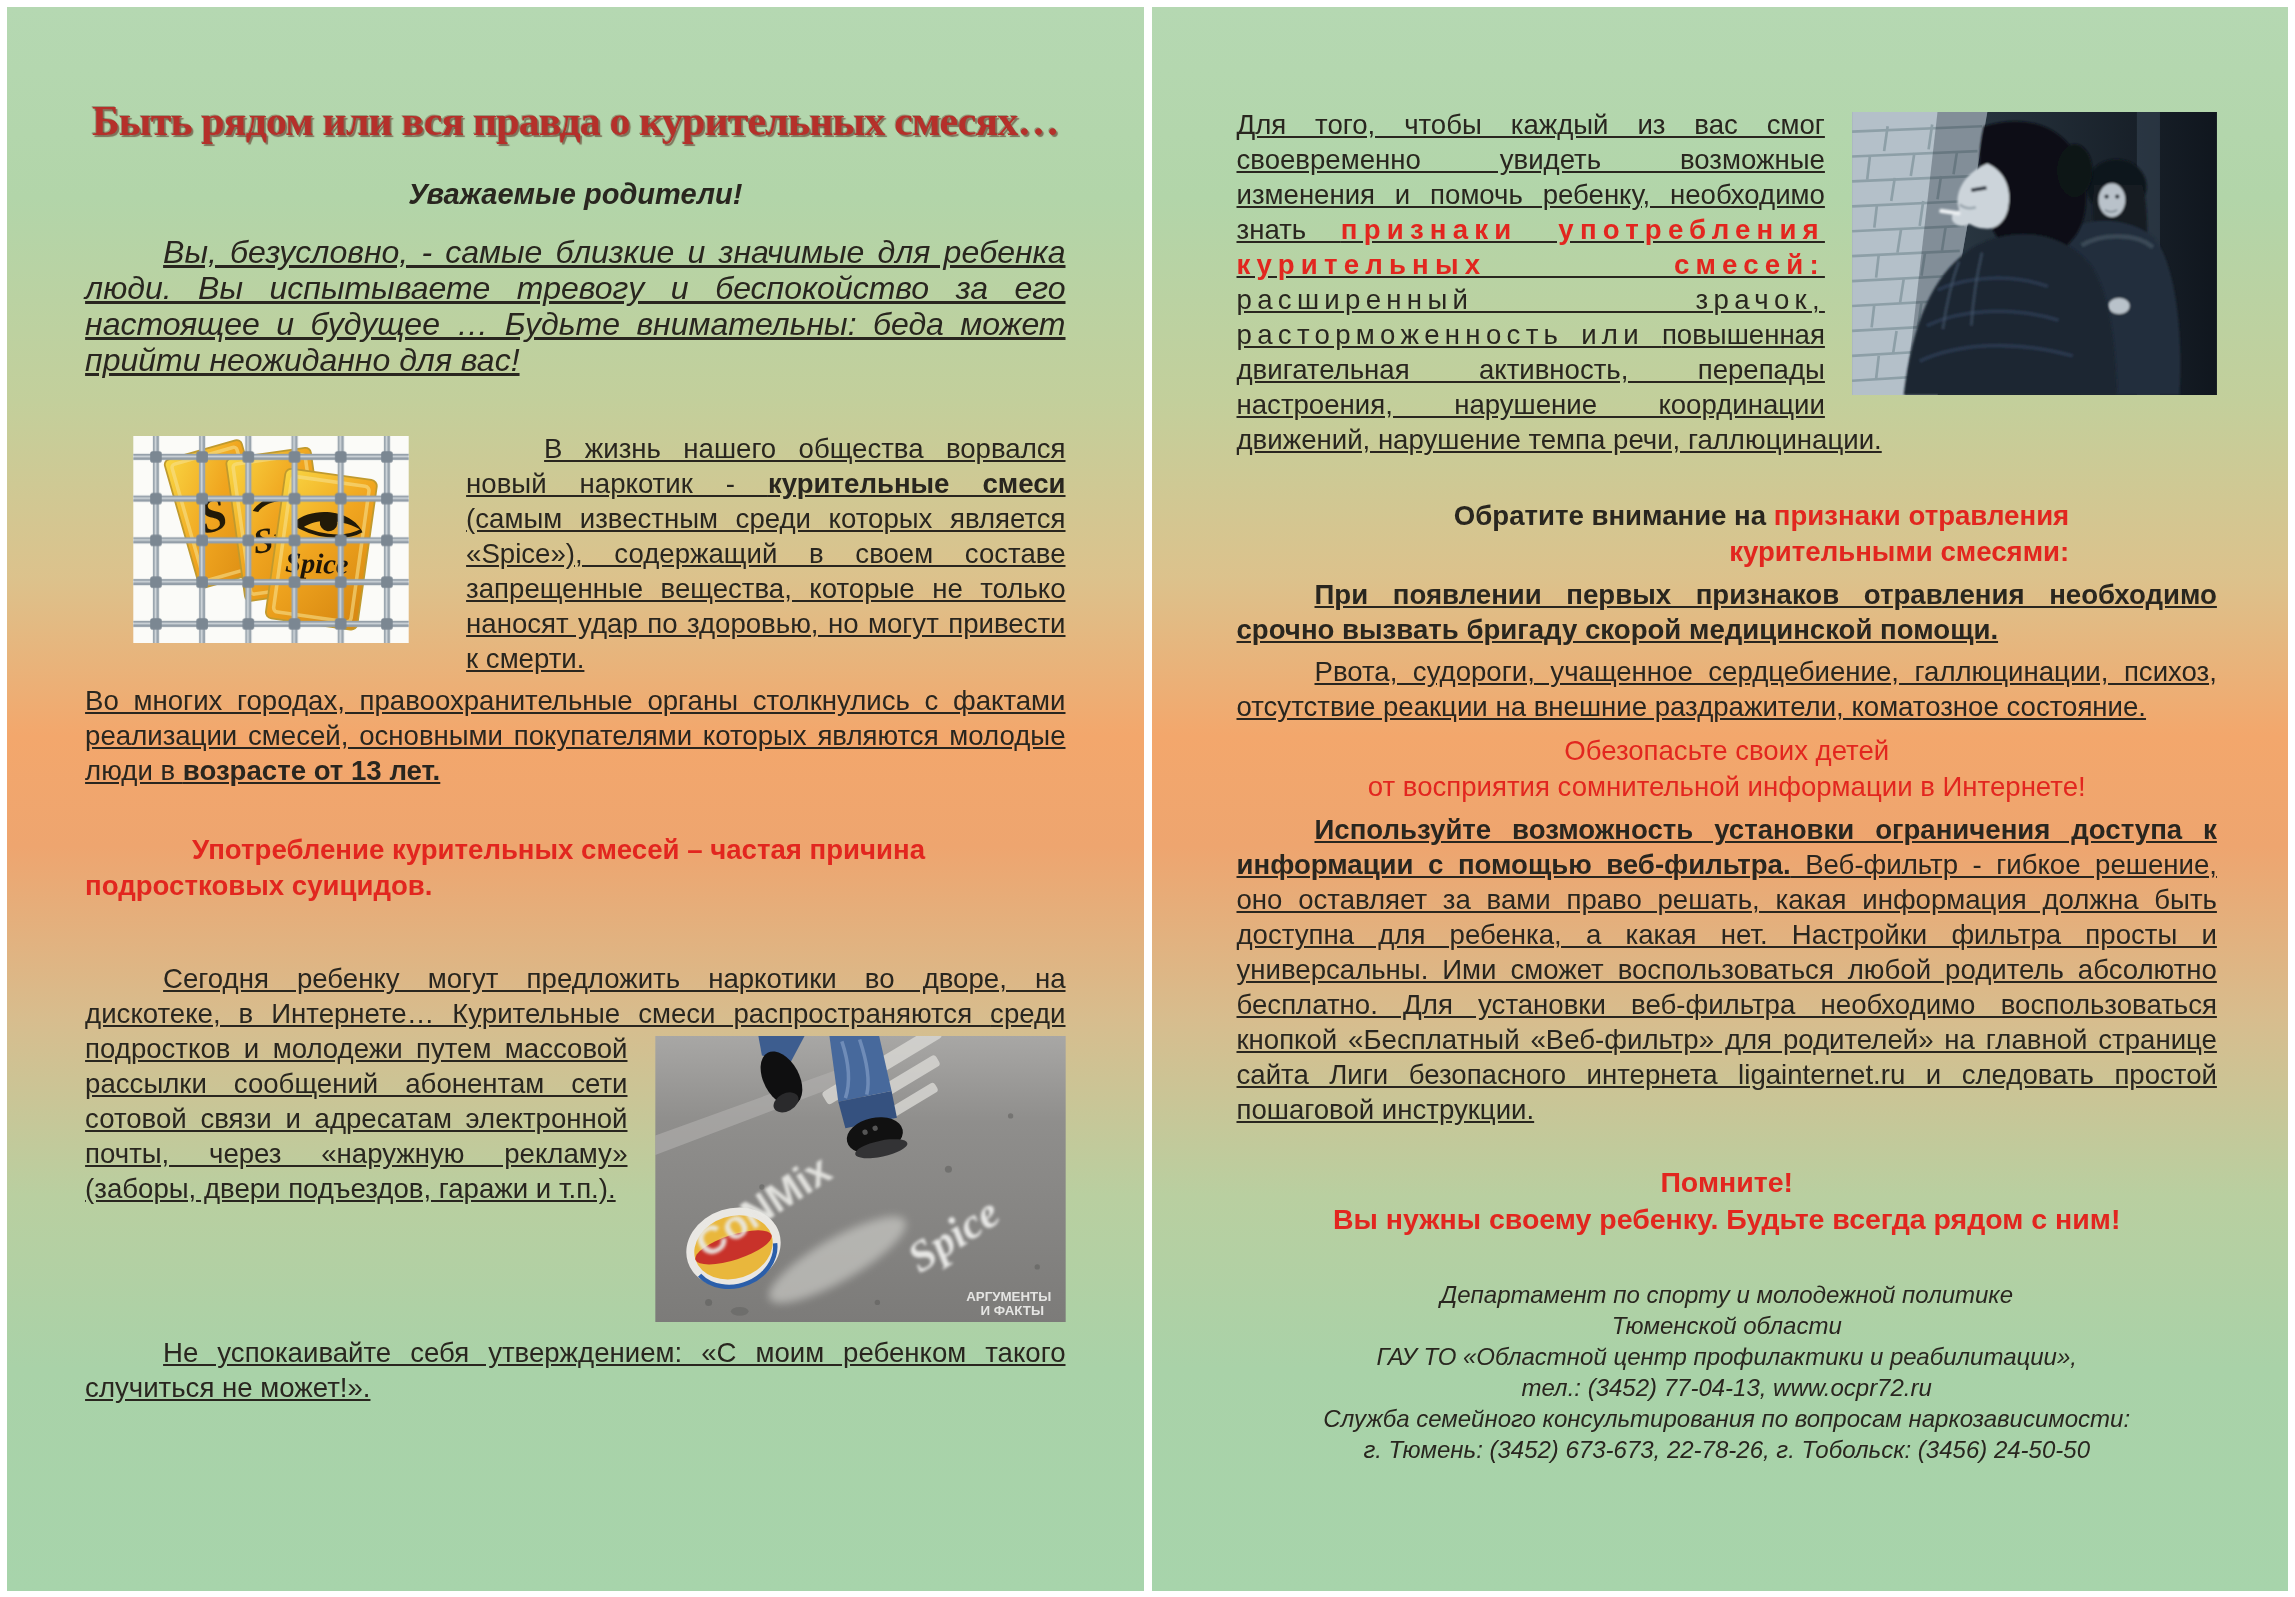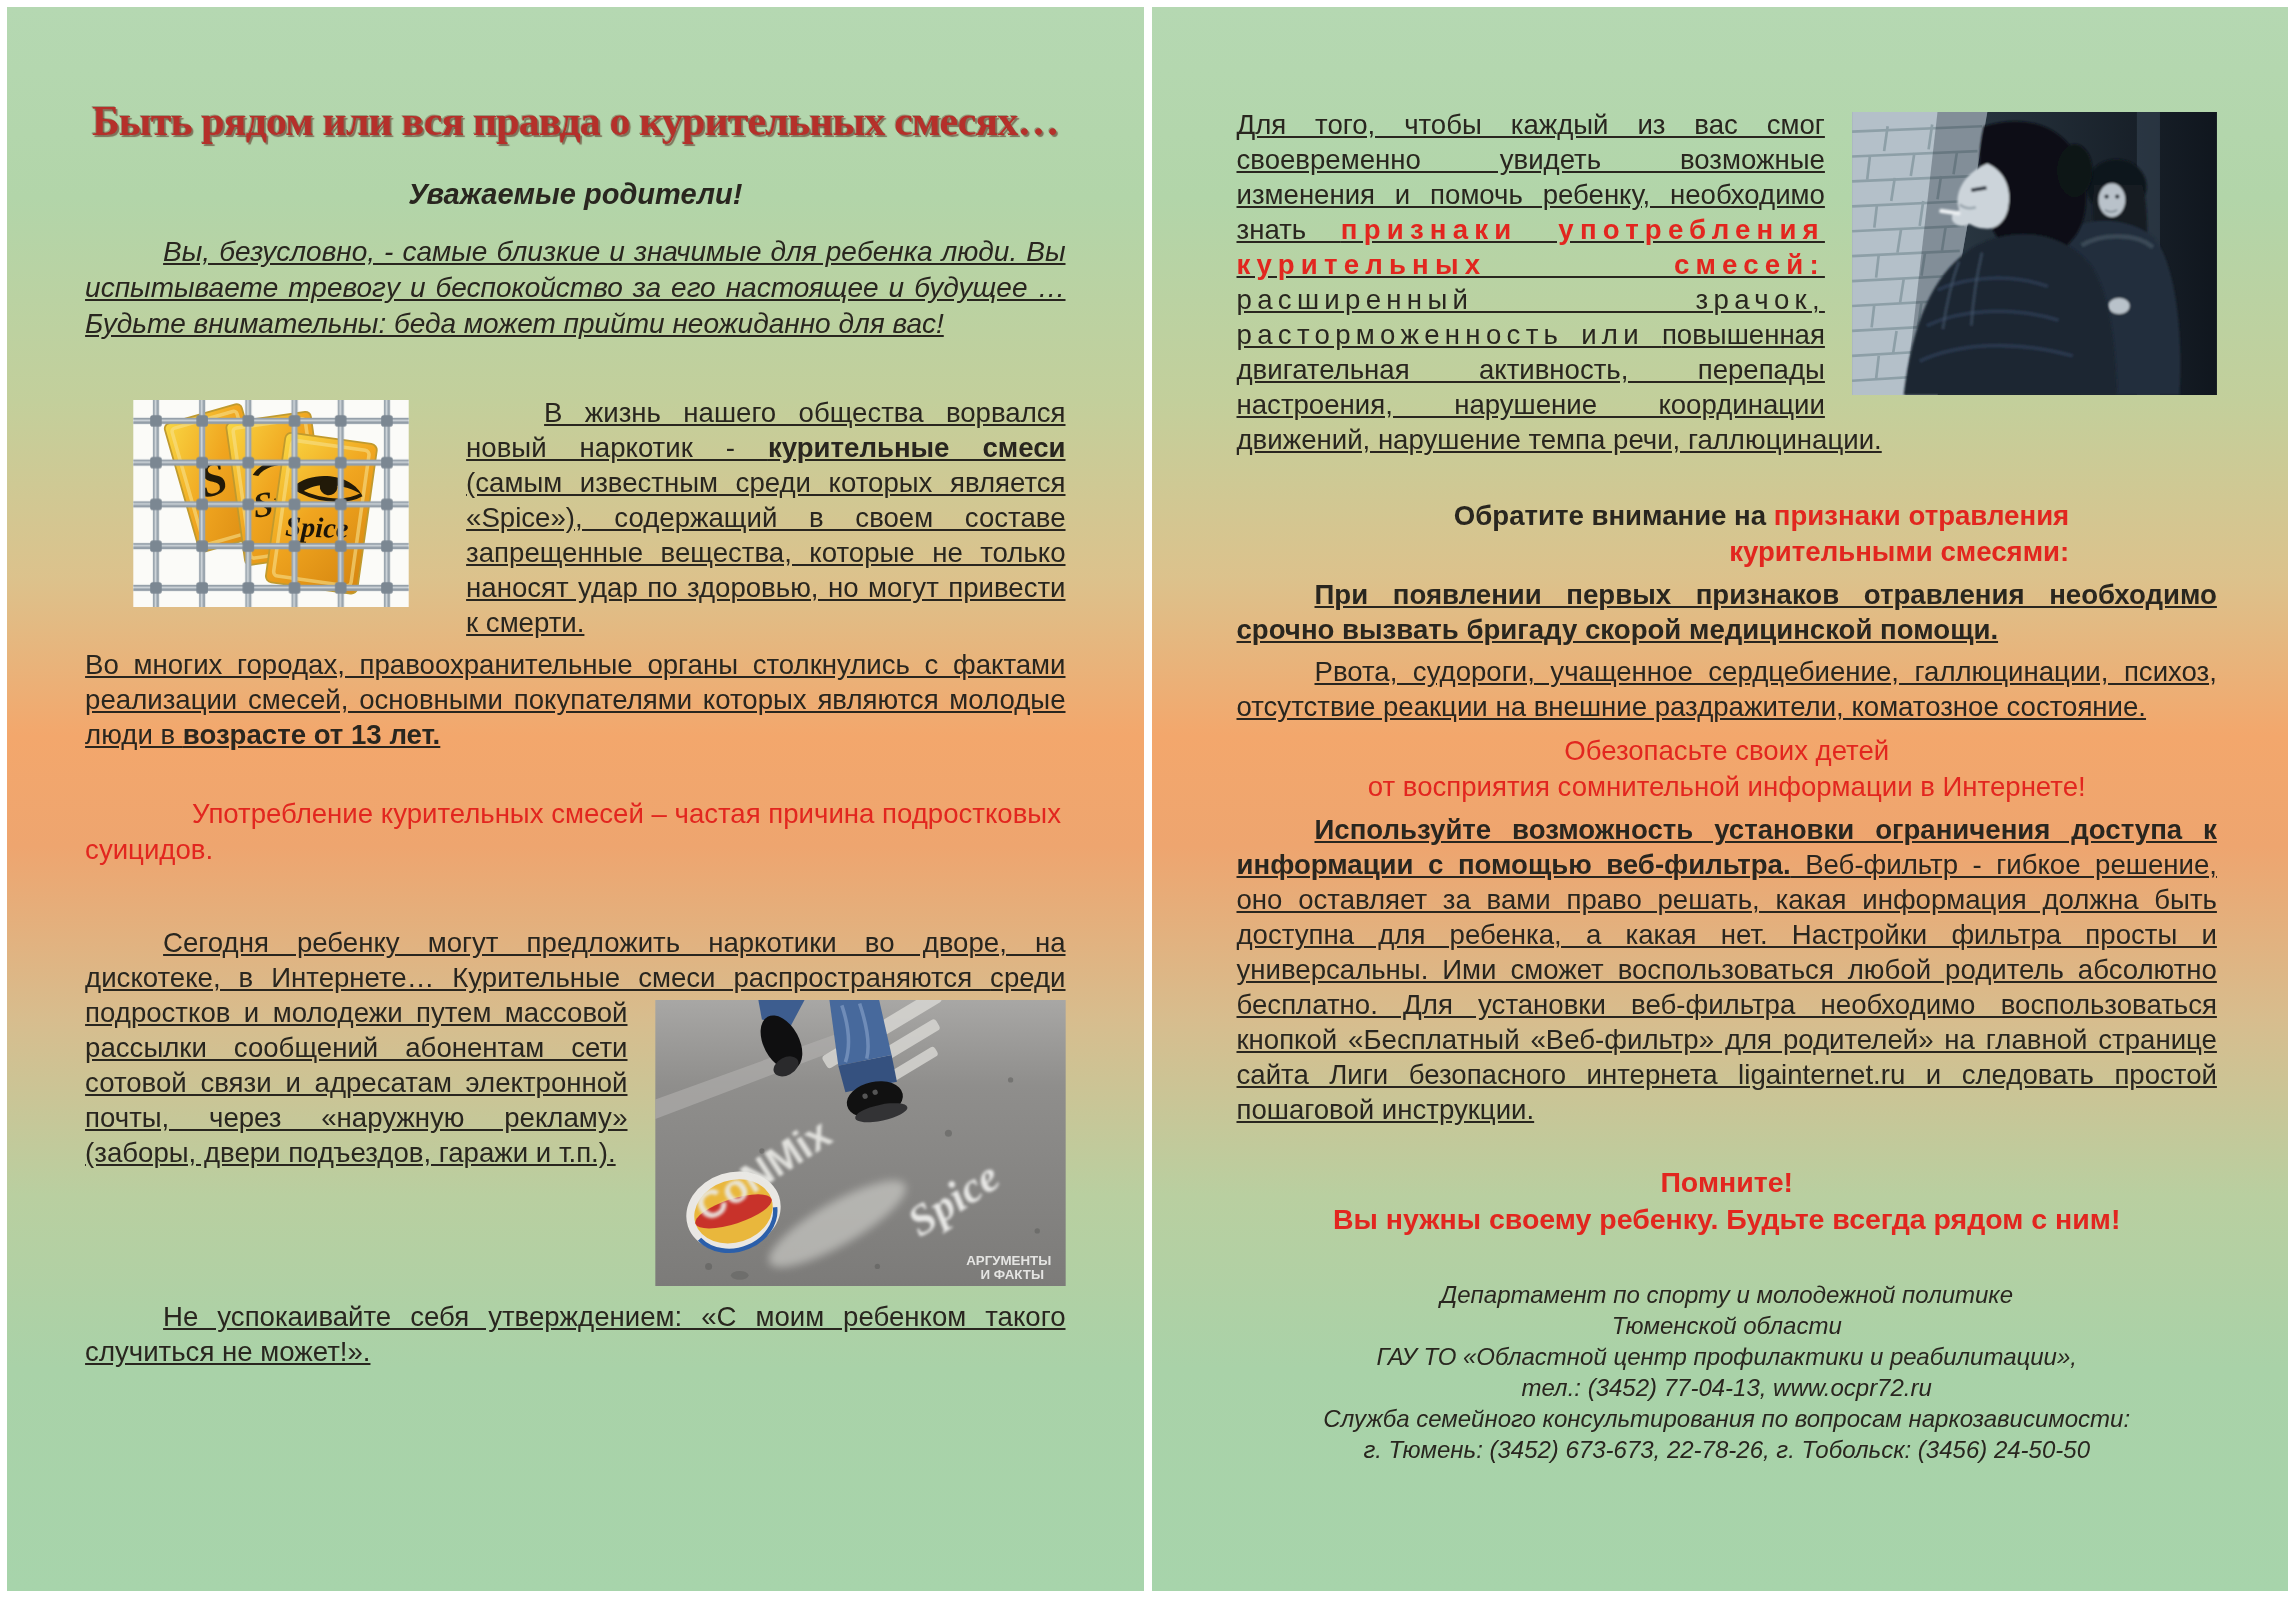--- a/index.html
+++ b/index.html
@@ -50,35 +50,35 @@
     color:#b5302a;
     text-shadow:1.8px 1.8px 0.9px rgba(74,16,10,.5), -0.9px -0.9px 0 rgba(74,16,10,.3);
     text-align:center;
     margin:91px 0 0 0;
   }
   .subtitle{
     font-size:29px;font-weight:bold;font-style:italic;
     text-align:center;margin-top:34px;
   }
   .intro{
-    font-style:italic;font-size:28px;line-height:36px;
+    font-style:italic;font-size:32px;line-height:36px;
     margin-top:23px;
   }
   .img-left{
     display:block;float:left;
     margin:5.3px 57px 12.5px 48px;
   }
   .img-right{
     display:block;float:right;
     margin:5.3px 0 12.5px 27px;
   }
   .photo{display:block;border:0;}
   .red-block{
     margin-top:44px;
-    font-weight:normal;color:#e2261f;
+    font-weight:bold;color:#e2261f;
     font-size:27.6px;line-height:36px;
     text-indent:107px;text-align:left;
   }
   .gap-top-56{margin-top:50px;}
   .gap-top-46{margin-top:41px;clear:both;}
   .gap-top-8{margin-top:7.1px;}
   .heading-center{
     margin:41px auto 0 auto;
     max-width:685px;
     font-weight:bold;font-size:27.6px;line-height:36px;

